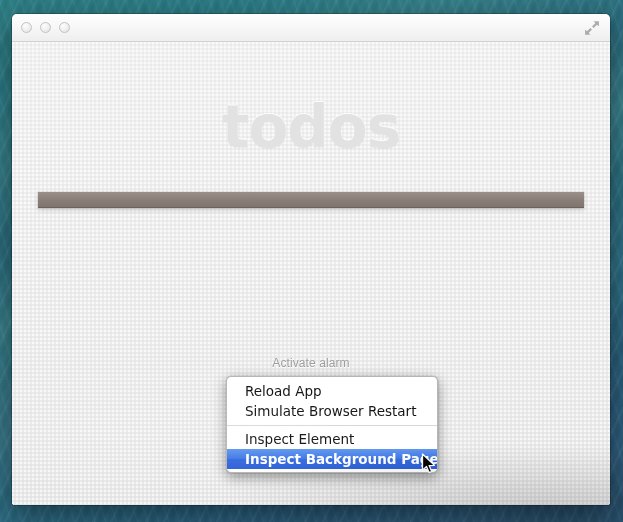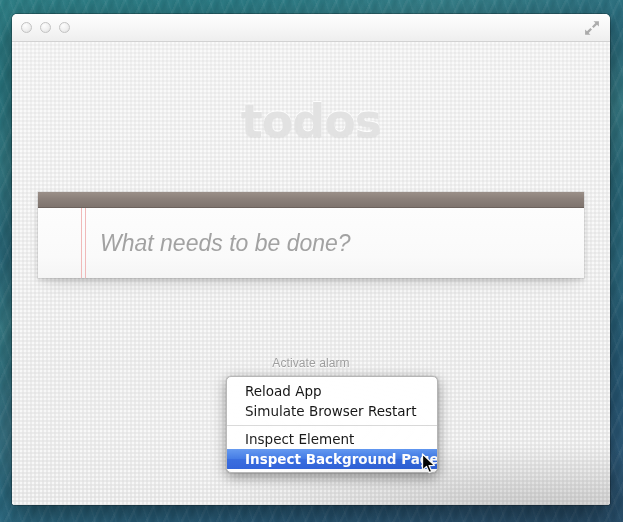--- a/index.html
+++ b/index.html
@@ -115,21 +115,21 @@
       radial-gradient(circle at 3px 3px, rgba(0,0,0,0.035) 0.6px, rgba(0,0,0,0) 1.1px),
       linear-gradient(180deg, #f1f1f1 0%, #ededed 55%, #e8e8e8 100%);
     background-size: 4px 4px, 4px 4px, 100% 100%;
     overflow: hidden;
   }
 
   
   #app-title {
     text-align: center;
     font-family: "DejaVu Sans", sans-serif;
-    font-size: 46px;
+    font-size: 58px;
     font-weight: bold;
     color: #e2e2e2;
     letter-spacing: -1px;
     margin-top: 56px;
     line-height: 1;
     text-shadow: 0 -1px 0 rgba(255,255,255,0.85), 0 1px 1px rgba(0,0,0,0.045);
     user-select: none;
   }
 
   
@@ -256,25 +256,20 @@
         </svg>
       </span>
     </div>
 
     <div id="content">
 
       <h1 id="app-title">todos</h1>
 
       <div id="todo-card">
         <div id="card-topbar"></div>
-        <div id="input-row">
-          <span class="margin-rule r1"></span>
-          <span class="margin-rule r2"></span>
-          <input id="new-todo-input" type="text" placeholder="What needs to be done?" style="">
-        </div>
       </div>
 
       <div id="activate-alarm">Activate alarm</div>
 
       <div id="context-menu">
         <div class="menu-item">Reload App</div>
         <div class="menu-item">Simulate Browser Restart</div>
         <div class="menu-sep"></div>
         <div class="menu-item">Inspect Element</div>
         <div class="menu-item selected">Inspect Background Page</div>

